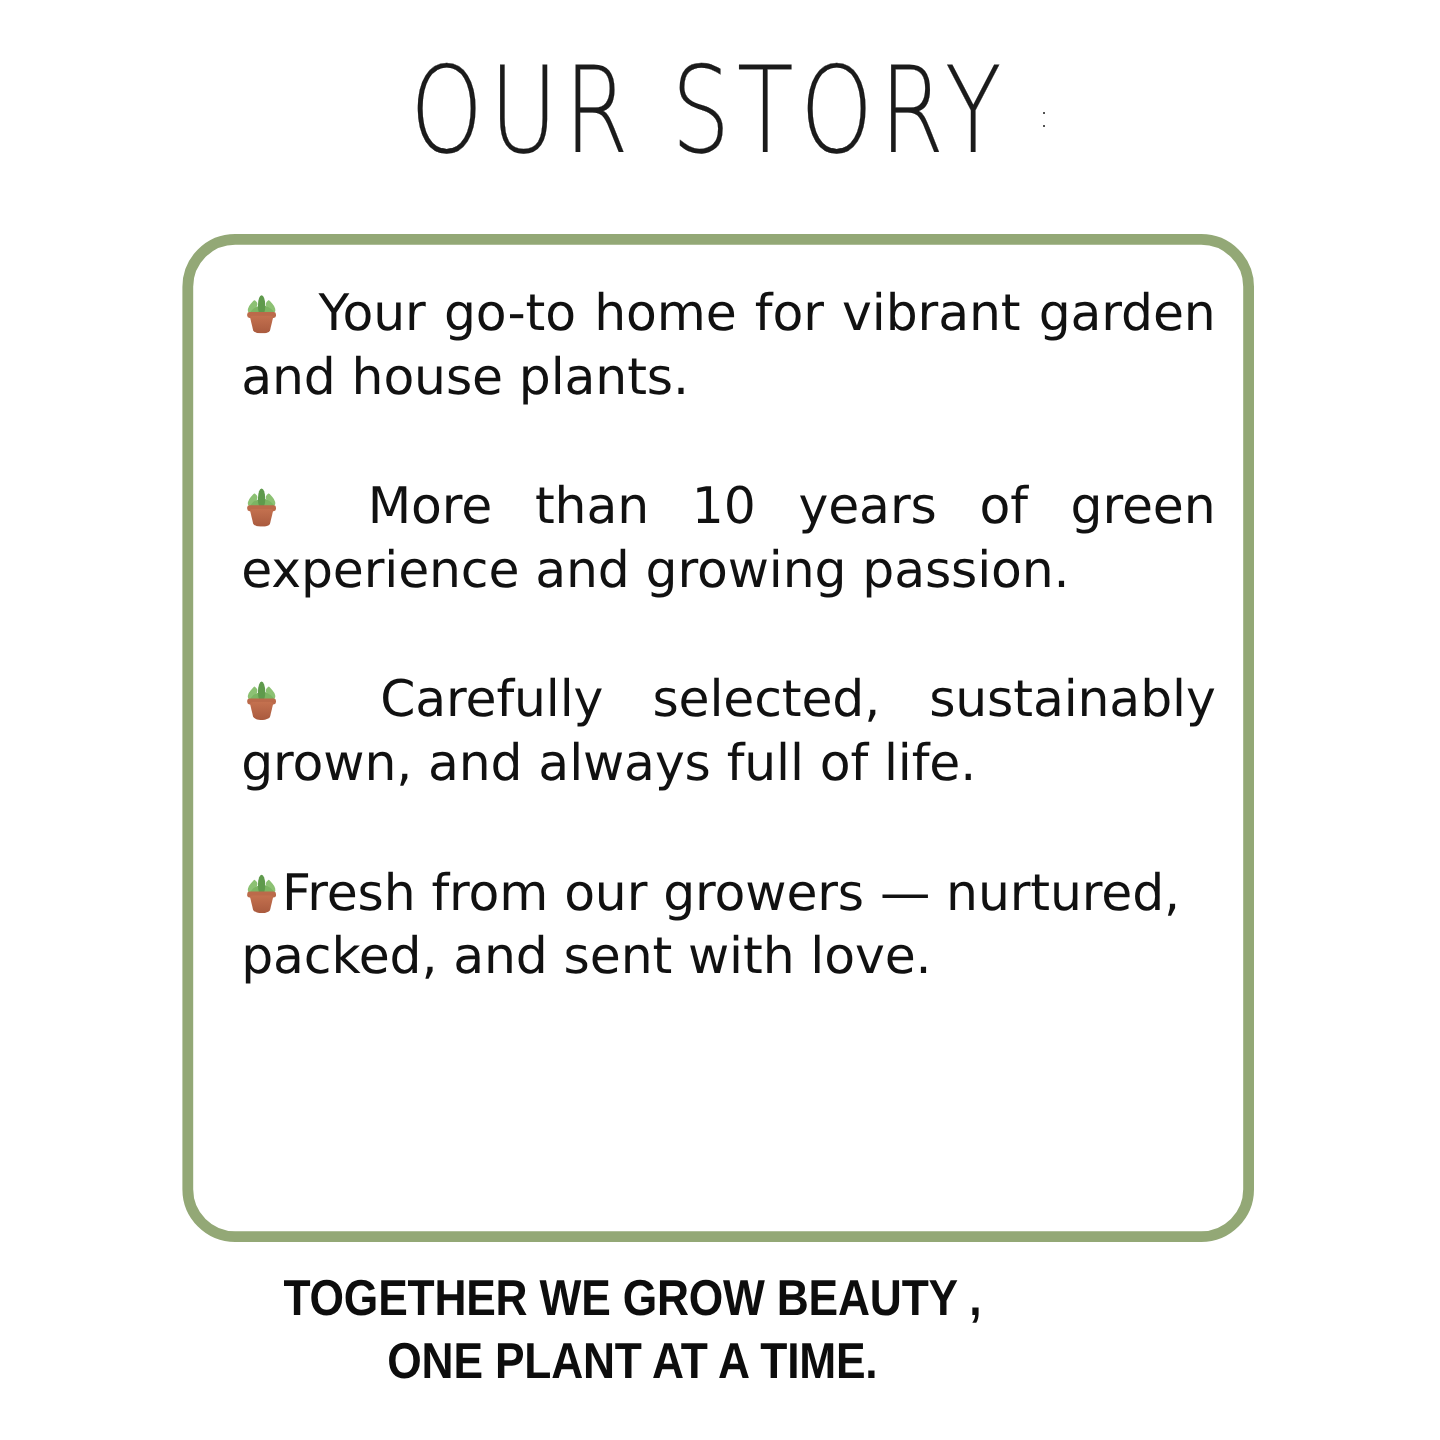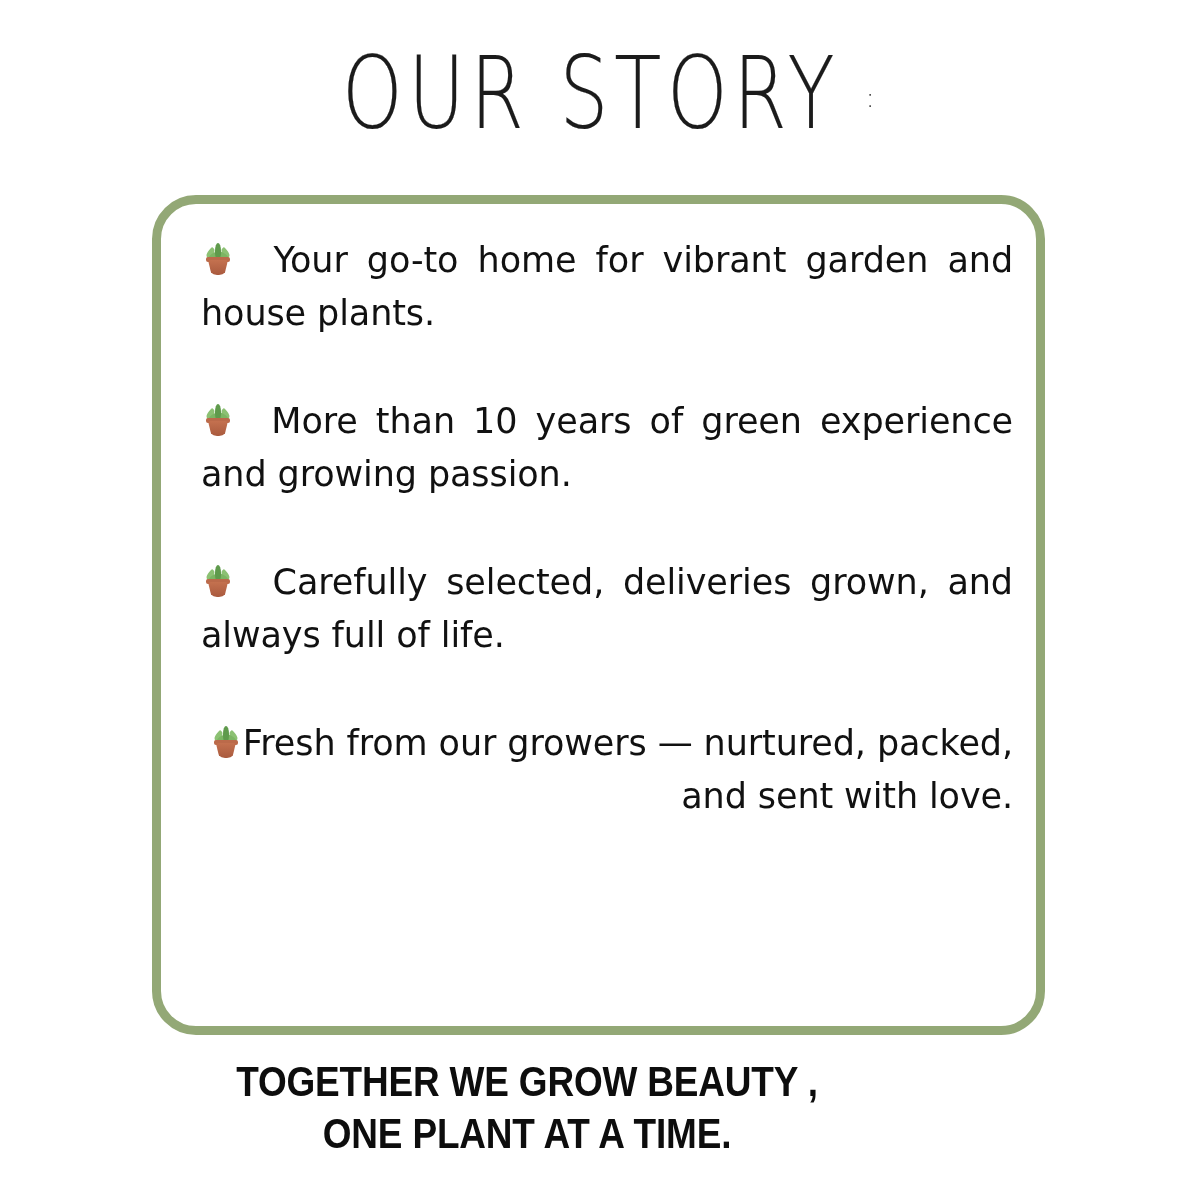--- a/index.html
+++ b/index.html
@@ -70,33 +70,33 @@
     position: absolute;
     left: 40px;
     top: 30px;
     width: 812px;
     height: 770px;
   }
 
   .bullet {
     font-family: "DejaVu Sans", sans-serif;
     font-weight: 400;
-    font-size: 35px;
+    font-size: 42px;
     line-height: 53px;
     color: #111111;
     text-align: justify;
     text-justify: inter-word;
     margin: 0 0 55px 0;
     letter-spacing: -0.1px;
   }
   .bullet:last-child {
     margin-bottom: 0;
   }
   .bullet.no-justify {
-    text-align: right;
+    text-align: left;
   }
 
   .emoji {
     font-family: "DejaVu Sans", sans-serif;
     font-size: 30px;
     display: inline-block;
     width: 34px;
     height: 34px;
     vertical-align: -4px;
     position: relative;
@@ -161,21 +161,21 @@
     <span class="title">OUR STORY</span><span class="title-colon">:</span>
   </div>
 
   <div class="card">
     <div class="card-inner">
 
       <p class="bullet"><span class="emoji"><span class="leaf l4"></span><span class="leaf l5"></span><span class="leaf l2"></span><span class="leaf l3"></span><span class="leaf l1"></span><span class="rim"></span><span class="pot"></span></span>&nbsp; <span>Your go-to home for vibrant garden and house plants.</span></p>
 
       <p class="bullet"><span class="emoji"><span class="leaf l4"></span><span class="leaf l5"></span><span class="leaf l2"></span><span class="leaf l3"></span><span class="leaf l1"></span><span class="rim"></span><span class="pot"></span></span>&nbsp; <span>More than 10 years of green experience and growing passion.</span></p>
 
-      <p class="bullet"><span class="emoji"><span class="leaf l4"></span><span class="leaf l5"></span><span class="leaf l2"></span><span class="leaf l3"></span><span class="leaf l1"></span><span class="rim"></span><span class="pot"></span></span>&nbsp; <span>Carefully selected, deliveries grown, and always full of life.</span></p>
+      <p class="bullet"><span class="emoji"><span class="leaf l4"></span><span class="leaf l5"></span><span class="leaf l2"></span><span class="leaf l3"></span><span class="leaf l1"></span><span class="rim"></span><span class="pot"></span></span>&nbsp; <span>Carefully selected, sustainably grown, and always full of life.</span></p>
 
 
       <p class="bullet no-justify"><span class="emoji"><span class="leaf l4"></span><span class="leaf l5"></span><span class="leaf l2"></span><span class="leaf l3"></span><span class="leaf l1"></span><span class="rim"></span><span class="pot"></span></span><span>Fresh from our growers — nurtured, packed, and sent with love.</span></p>
 
     </div>
   </div>
 
   <div class="tagline">
     <div class="tagline-line">TOGETHER WE GROW BEAUTY ,</div>
     <div class="tagline-line">ONE PLANT AT A TIME.</div>

